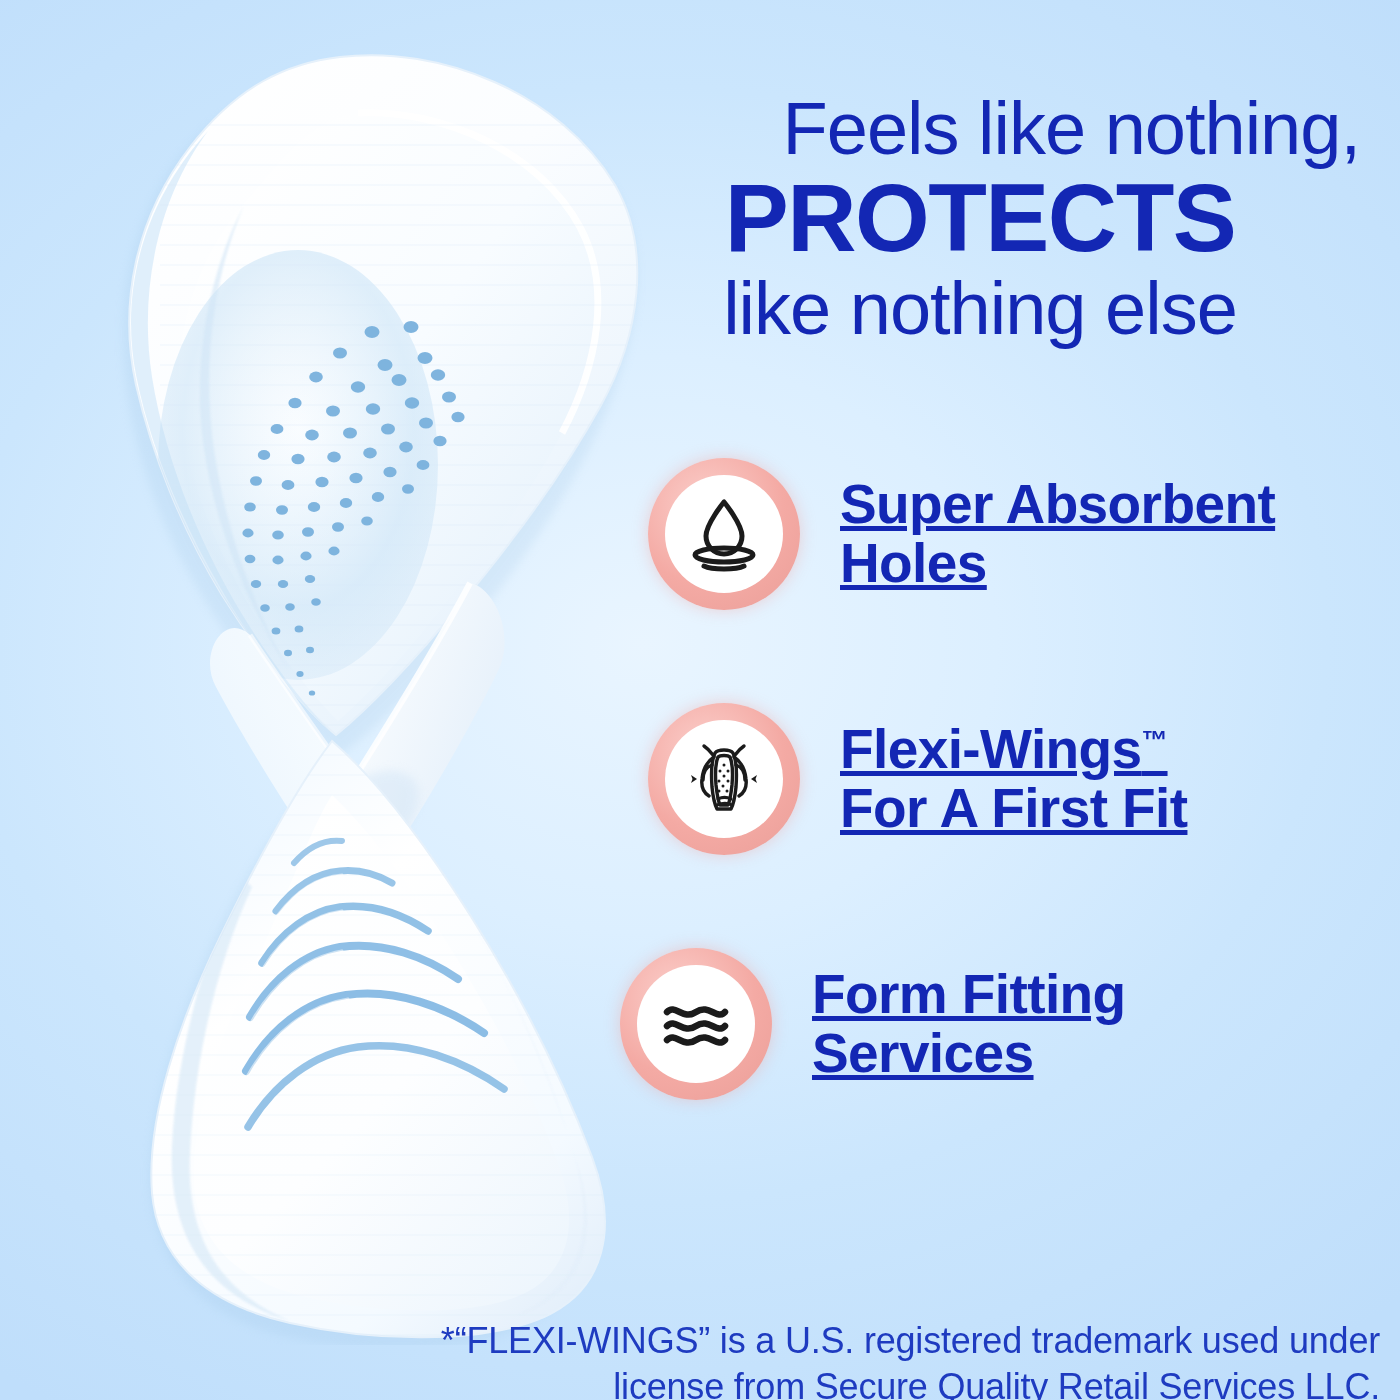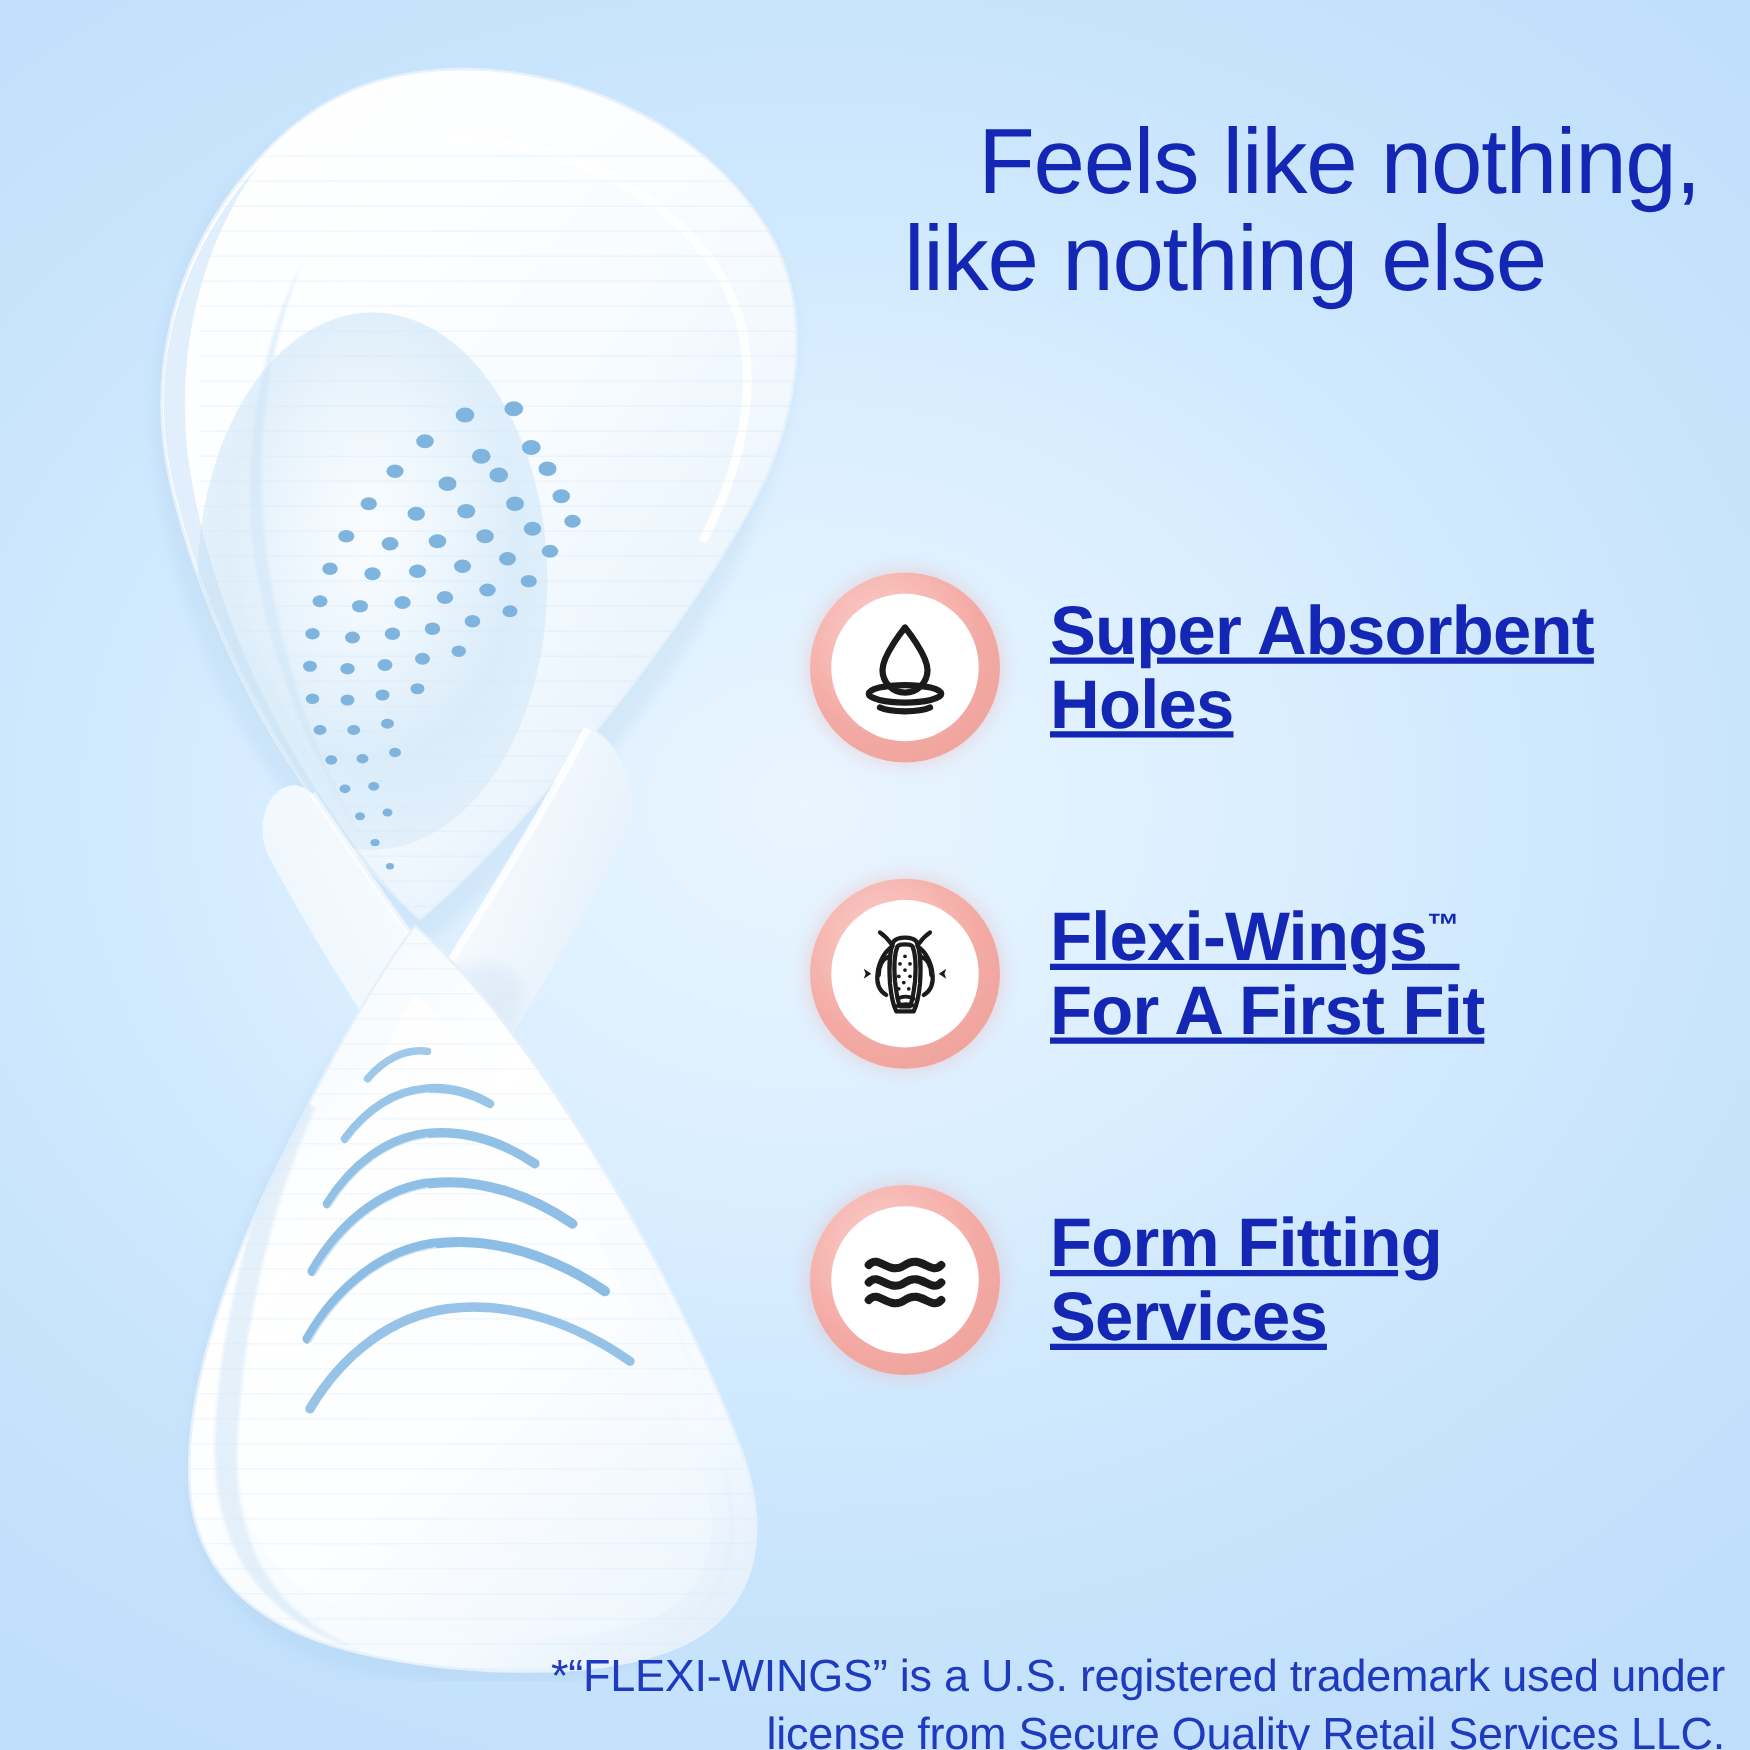--- a/index.html
+++ b/index.html
@@ -61,21 +61,21 @@
   .hl-line3 { margin-top: 2px; }
 
   
   .feature {
     position: absolute;
     display: flex;
     align-items: center;
   }
   #feature-0 { left: 648px; top: 458px; }
   #feature-1 { left: 648px; top: 703px; justify-content: flex-end; }
-  #feature-2 { left: 648px; top: 948px; align-items: center; }
+  #feature-2 { left: 620px; top: 948px; align-items: center; }
 
   .badge {
     position: relative;
     width: 152px;
     height: 152px;
     flex: 0 0 152px;
     border-radius: 50%;
     background: radial-gradient(circle at 38% 32%, #fbcfcb 0%, #f4aaa4 55%, #efa49e 78%, #f6c4be 100%);
     display: flex;
     align-items: center;
@@ -377,20 +377,21 @@
         <stop offset="100%" stop-color="#efa39d" stop-opacity="1"></stop>
       </linearGradient>
     </defs>
     <line x1="268" y1="530" x2="660" y2="530" stroke="url(#pinkLine)" stroke-width="9" stroke-linecap="round"></line>
     <line x1="272" y1="778" x2="660" y2="778" stroke="url(#pinkLine)" stroke-width="9" stroke-linecap="round"></line>
     <line x1="396" y1="1025" x2="662" y2="1025" stroke="url(#pinkLine)" stroke-width="9" stroke-linecap="round"></line>
   </svg>
 
   <div id="headline">
     <div class="hl-line1">Feels like nothing,</div>
+    <div class="hl-line2">PROTECTS</div>
     <div class="hl-line3">like nothing else</div>
   </div>
 
   <div class="feature" id="feature-0">
     <div class="badge">
       <div class="badge-inner">
         <svg width="84" height="84" viewBox="0 0 84 84" aria-hidden="true">
           <path d="M42 10 C42 10 24 32 24 44 C24 54 32 62 42 62 C52 62 60 54 60 44 C60 32 42 10 42 10 Z" fill="none" stroke="#1b1b1b" stroke-width="5" stroke-linejoin="round"></path>
           <ellipse cx="42" cy="63" rx="29" ry="7" fill="none" stroke="#1b1b1b" stroke-width="5"></ellipse>
           <path d="M22 74 C30 78 54 78 62 74" fill="none" stroke="#1b1b1b" stroke-width="5" stroke-linecap="round"></path>

